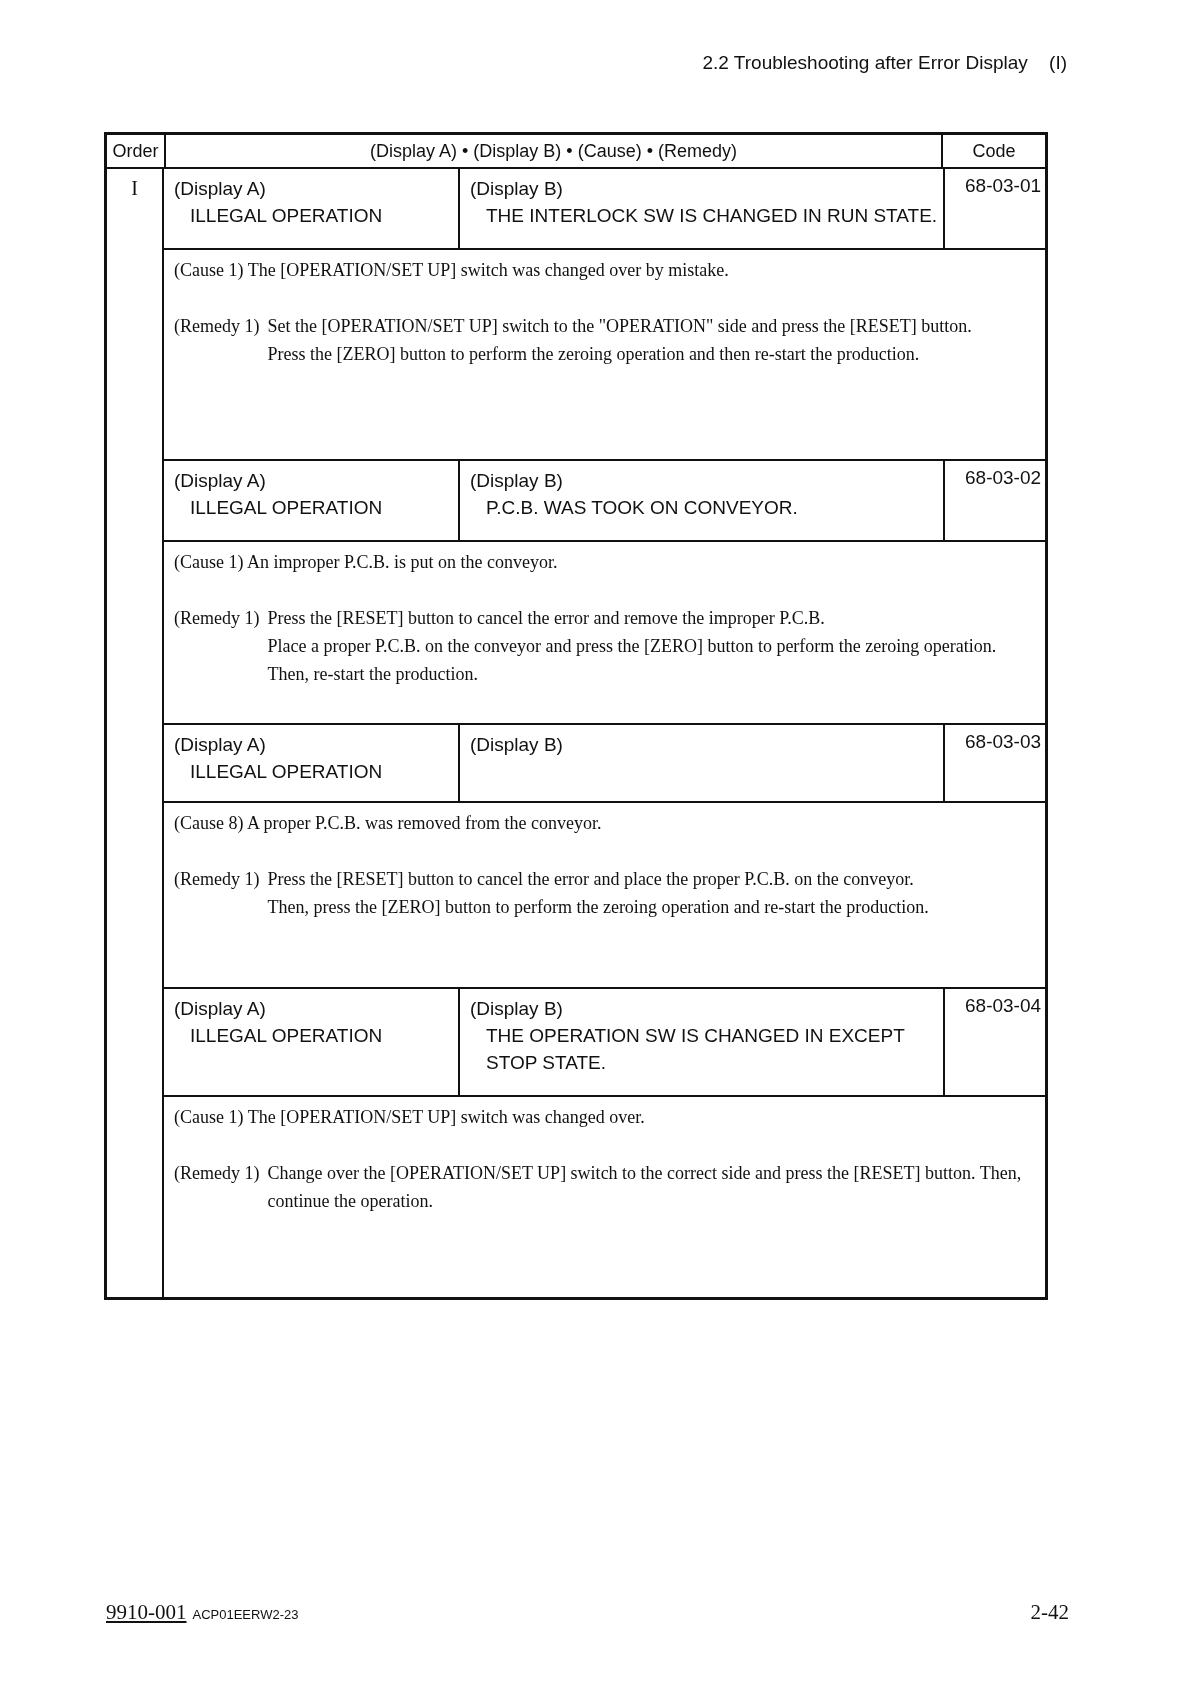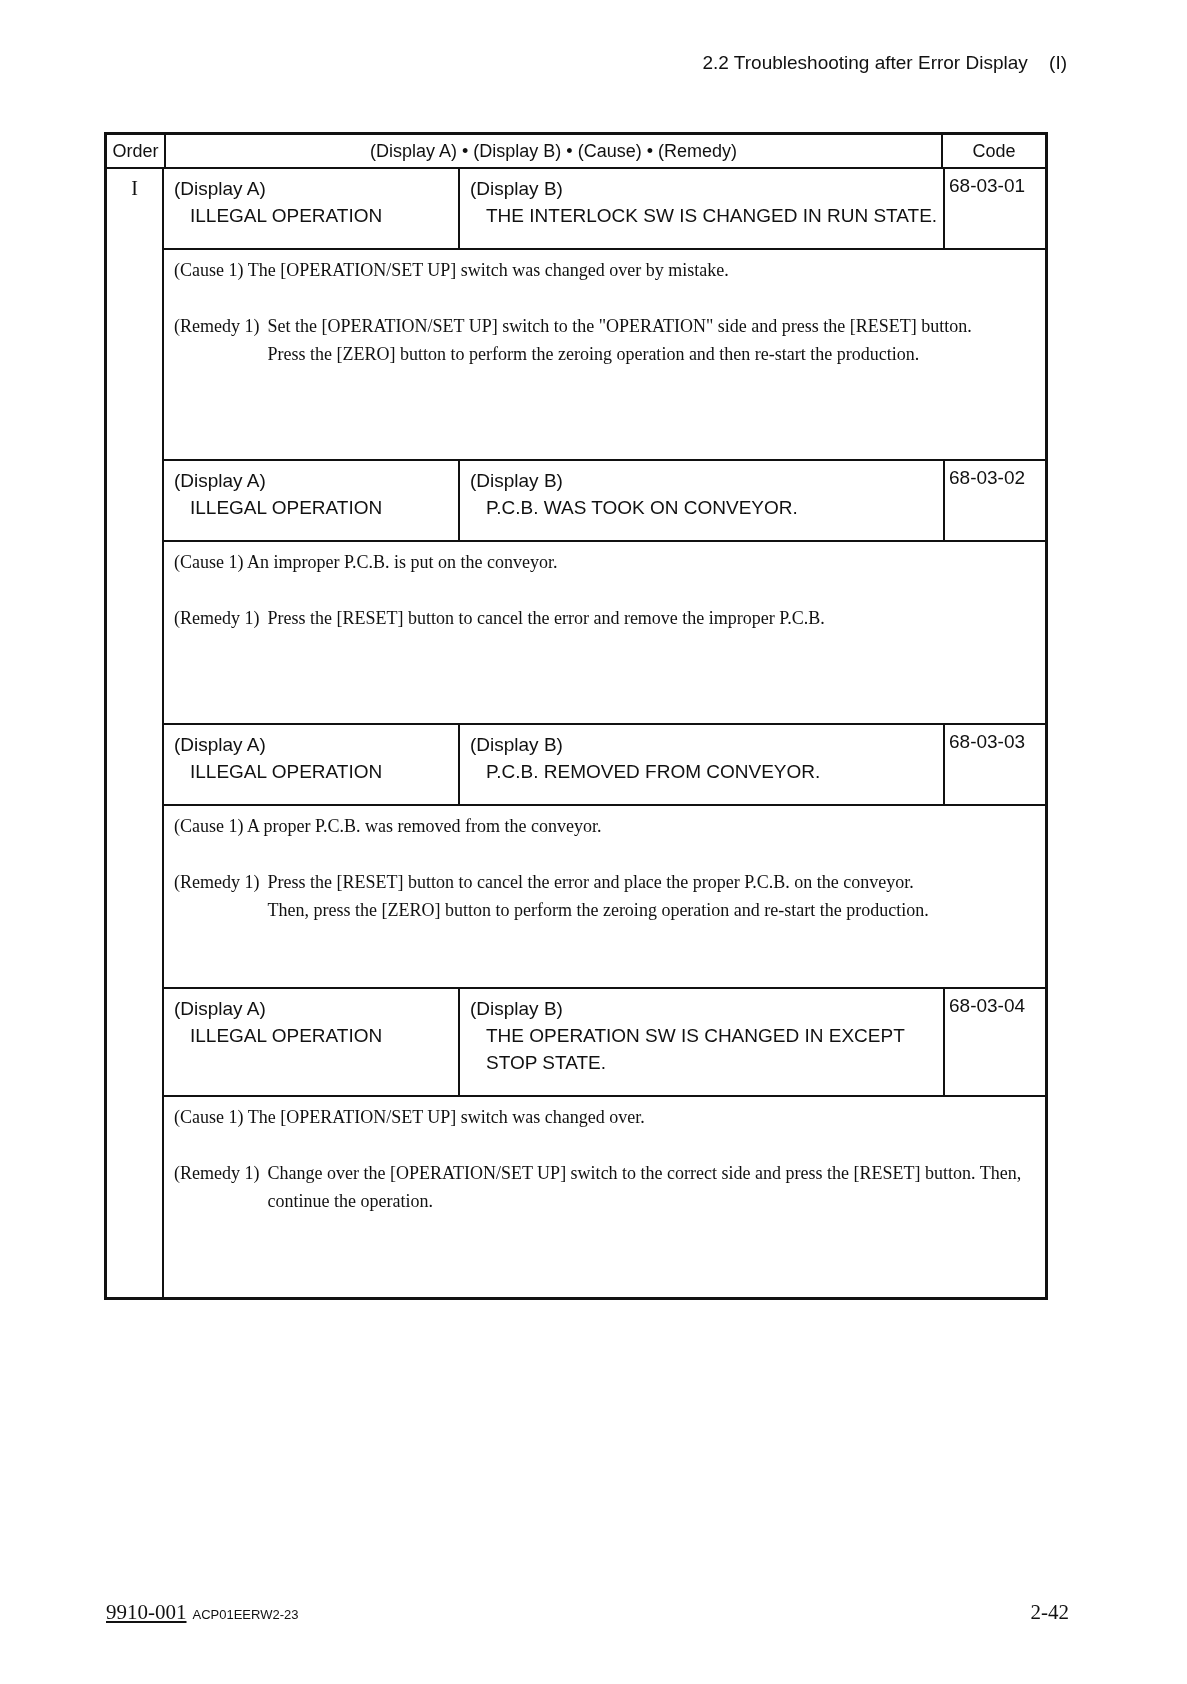--- a/index.html
+++ b/index.html
@@ -14,21 +14,21 @@
   .hdr .mid{flex:1;display:flex;align-items:center;justify-content:center;}
   .hdr .code{width:102px;border-left:2px solid #111;display:flex;align-items:center;justify-content:center;}
   .body{display:flex;height:calc(100% - 34px);}
   .ordcol{width:57px;border-right:2px solid #111;text-align:center;font-size:20px;padding-top:8px;box-sizing:border-box;}
   .entries{flex:1;}
   .entry{border-bottom:2px solid #111;}
   .entry:last-child{border-bottom:none;}
   .disp{display:flex;border-bottom:2px solid #111;font-size:19px;}
   .disp .da{width:296px;border-right:2px solid #111;padding:6px 0 16px 10px;box-sizing:border-box;line-height:27px;}
   .disp .db{flex:1;padding:6px 0 19px 10px;line-height:27px;}
-  .disp .dc{width:102px;border-left:2px solid #111;padding:6px 0 0 4px;box-sizing:border-box;}
+  .disp .dc{width:102px;border-left:2px solid #111;padding:6px 0 0 20px;box-sizing:border-box;}
   .ind{padding-left:16px;}
   .txt{font-size:18px;padding:6px 10px 0 10px;line-height:28px;}
   .txt .cause{margin-bottom:28px;}
   .rem{display:flex;}
   .rem .lbl{white-space:nowrap;margin-right:8px;}
   #footer-left{position:absolute;left:106px;top:1600px;}
   #footer-left .doc{font-size:21px;text-decoration:underline;}
   #footer-left .sub{font-size:13px;margin-left:6px;}
   #footer-right{position:absolute;right:118px;top:1600px;font-size:21px;}
 </style>
@@ -83,38 +83,38 @@
               <div class="ind">P.C.B. WAS TOOK ON CONVEYOR.</div>
             </div>
     <div class="dc">68-03-02</div>
           </div>
     <div class="txt serif">
       <div class="cause">(Cause 1)  An improper P.C.B. is put on the conveyor.</div>
       <div class="rem">
               <span class="lbl">(Remedy 1)</span>
               <div>
                 <div>Press the [RESET] button to cancel the error and remove the improper P.C.B.</div>
+                <div>Place a proper P.C.B. on the conveyor and press the [ZERO] button to perform the zeroing operation. Then, re-start the production.</div>
               </div>
             </div>
     </div>
         </div>
         <div class="entry" style="height: 262px;">
           <div class="disp sans">
     <div class="da">
               <div>(Display A)</div>
               <div class="ind">ILLEGAL OPERATION</div>
             </div>
     <div class="db">
               <div>(Display B)</div>
-              <div class="ind">P.C.B. REMOVED FROM CONVEYOR.</div>
             </div>
     <div class="dc">68-03-03</div>
           </div>
     <div class="txt serif">
-      <div class="cause">(Cause 1)  A proper P.C.B. was removed from the conveyor.</div>
+      <div class="cause">(Cause 8)  A proper P.C.B. was removed from the conveyor.</div>
       <div class="rem">
               <span class="lbl">(Remedy 1)</span>
               <div>
                 <div>Press the [RESET] button to cancel the error and place the proper P.C.B. on the conveyor.</div>
                 <div>Then, press the [ZERO] button to perform the zeroing operation and re-start the production.</div>
               </div>
             </div>
     </div>
         </div>
         <div class="entry" style="height: 266px;">

